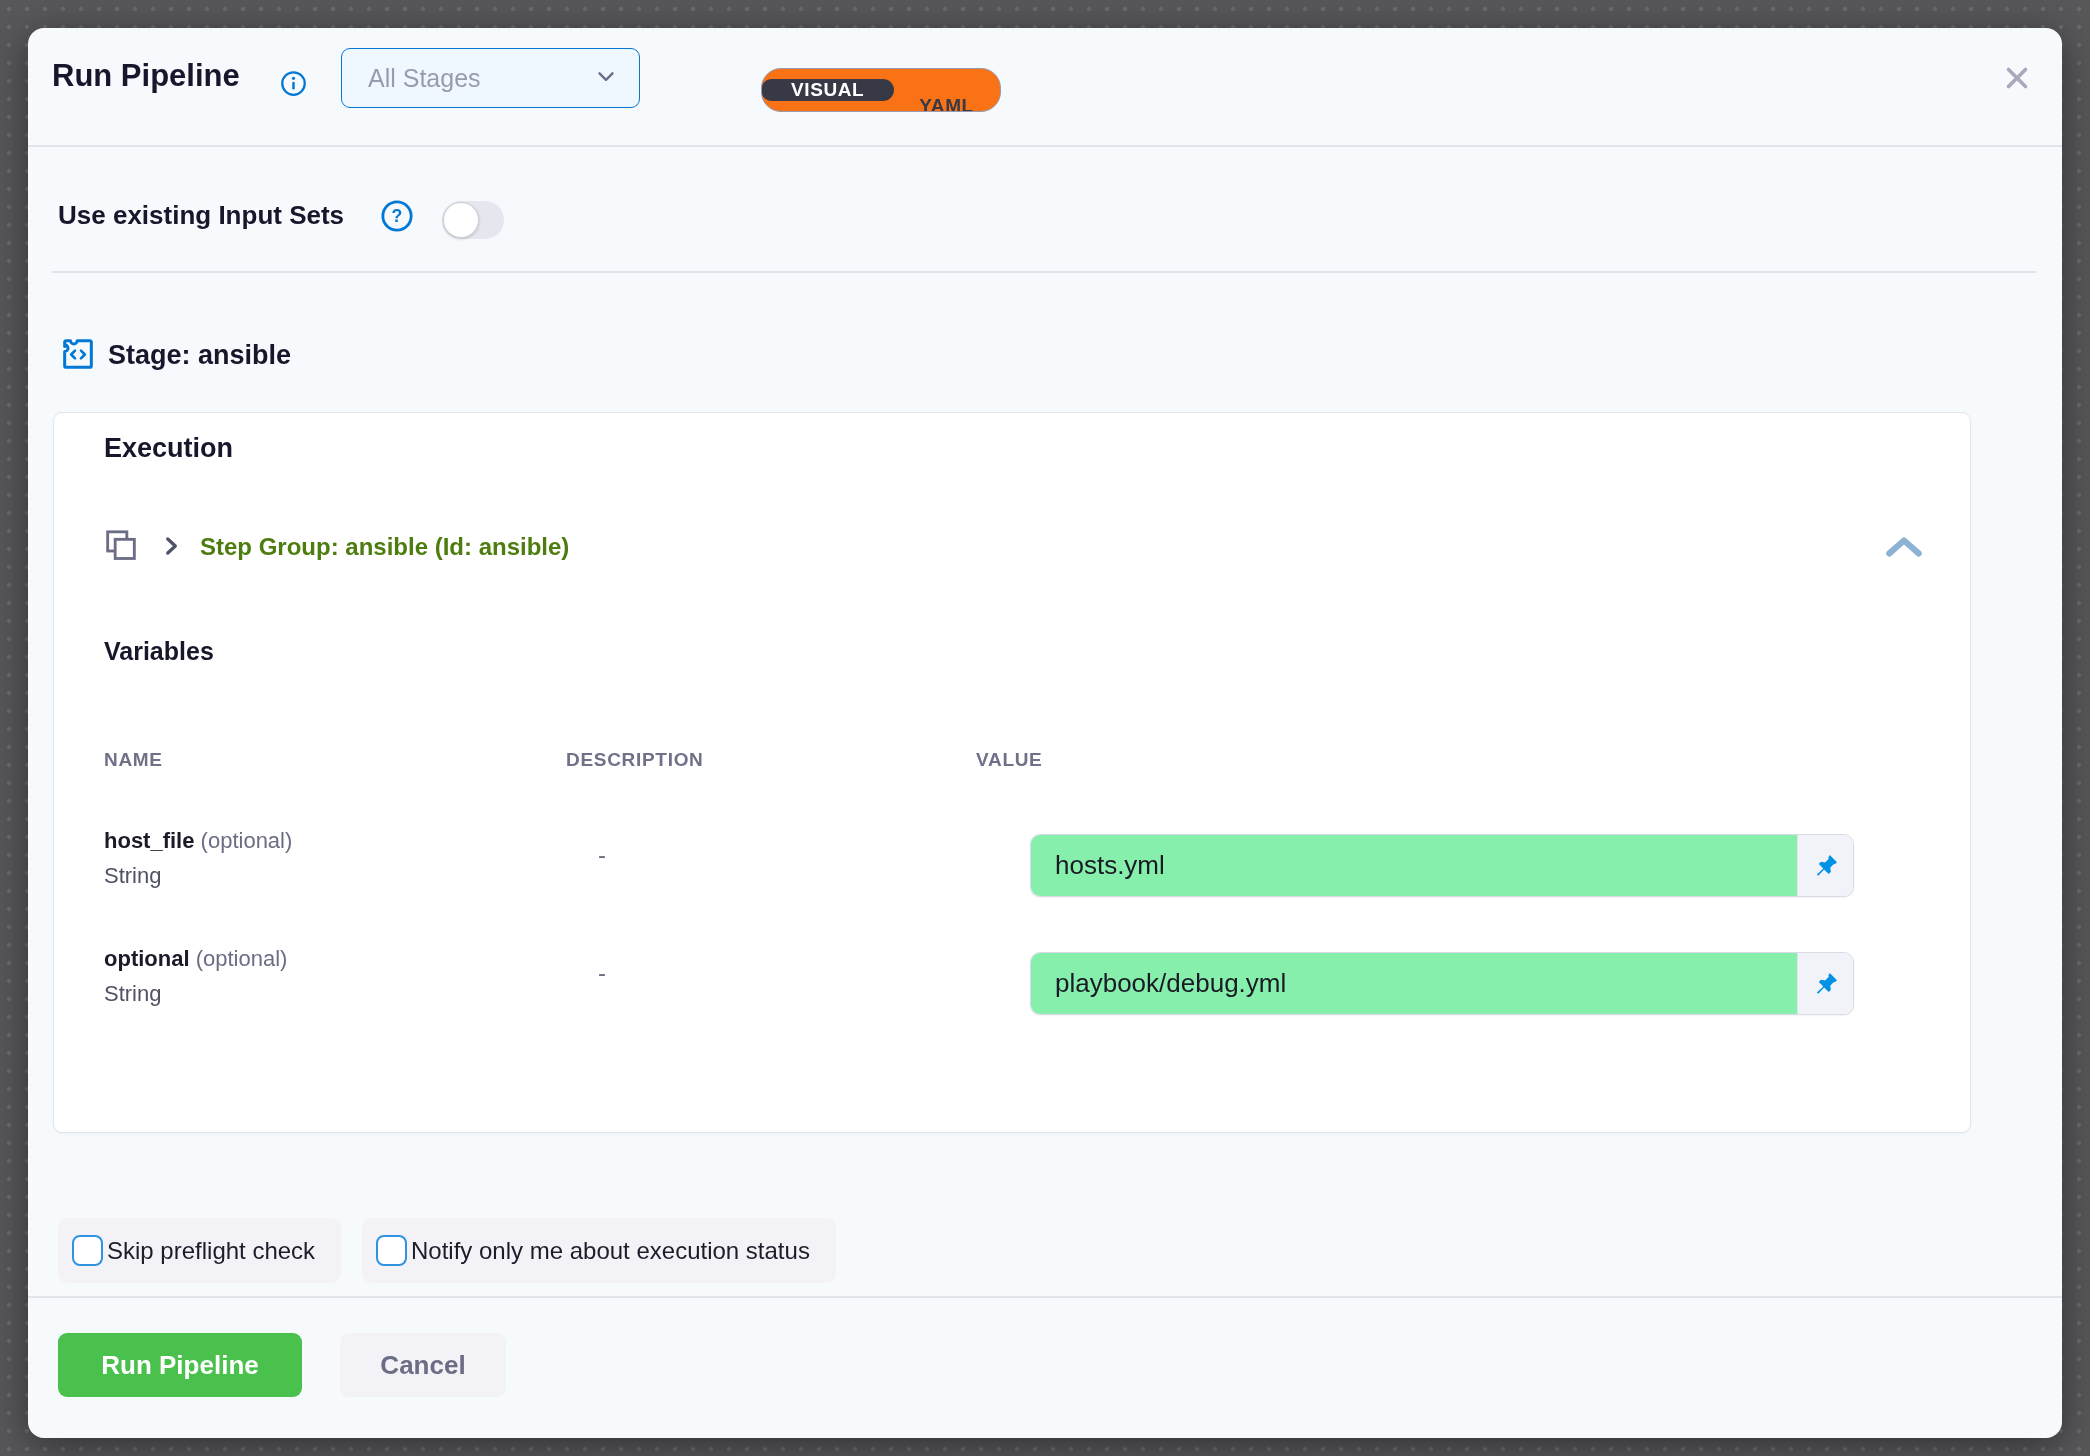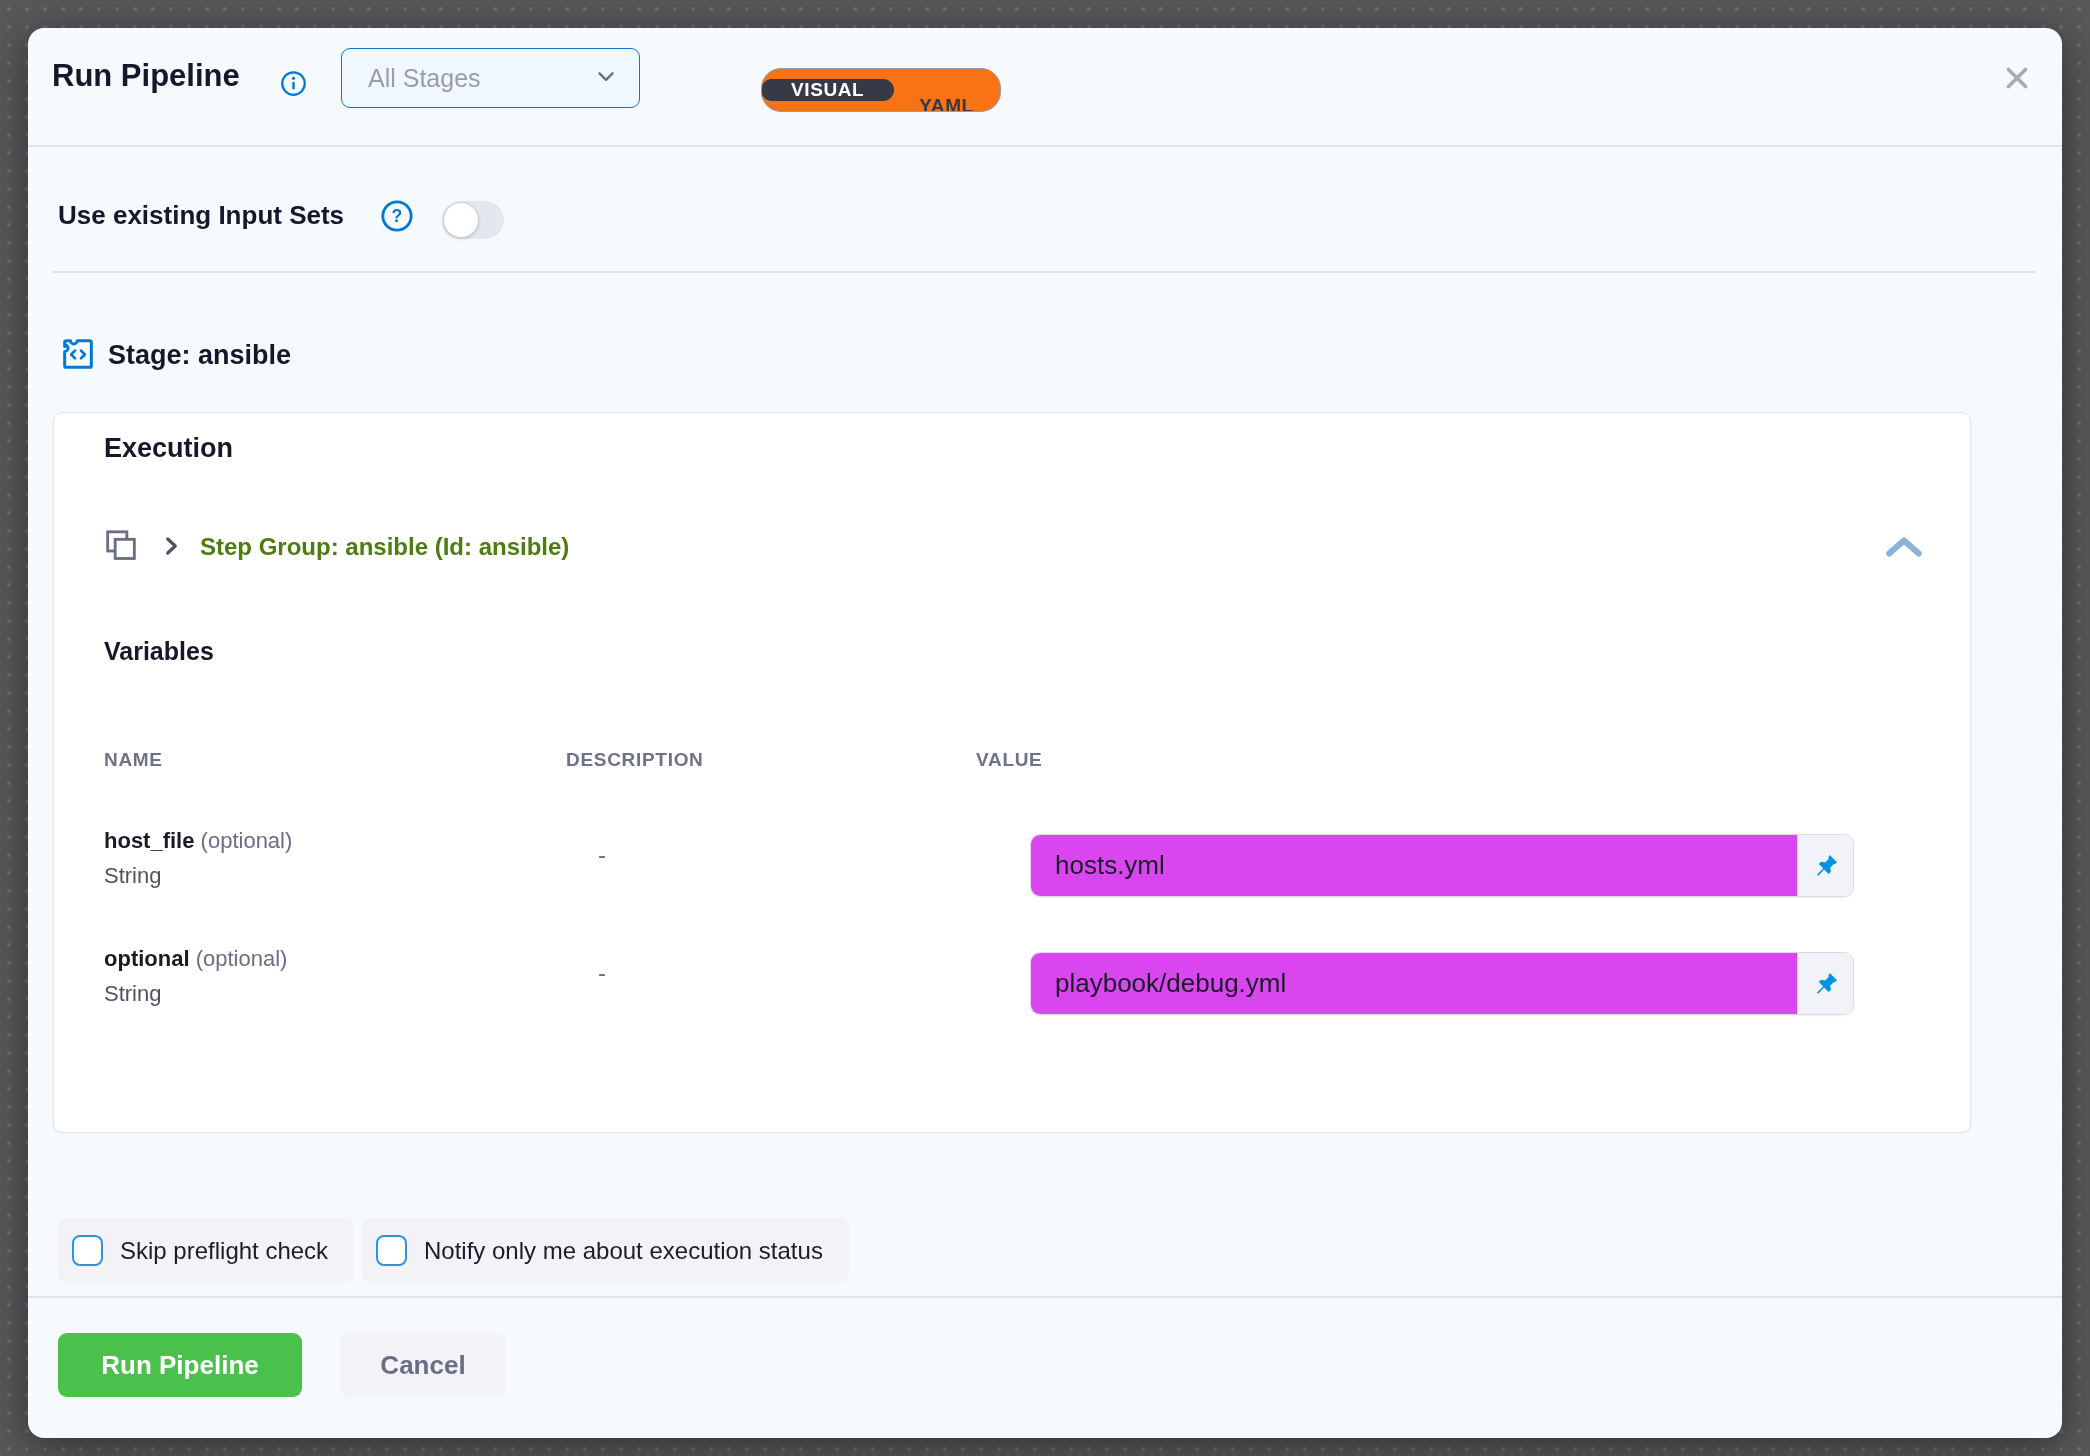--- a/index.html
+++ b/index.html
@@ -87,31 +87,31 @@
 
   .input-group {
     position: absolute; left: 976px; width: 824px; height: 63px;
     border: 1.5px solid #d8dae6; border-radius: 10px; background: #fff;
     display: flex; align-items: stretch; overflow: hidden;
     box-shadow: 0 1px 2px rgba(40,41,61,.06);
   }
   .ig-1 { top: 421px; } .ig-2 { top: 539px; }
   .input-group input {
     flex: 1; border: none; outline: none; padding: 0 24px;
-    font-size: 26px; color: #1a1a26; font-family: "Liberation Sans", sans-serif; background: #d946ef;
+    font-size: 26px; color: #1a1a26; font-family: "Liberation Sans", sans-serif; background: #86efac;
   }
   .pin-btn {
     width: 56px; background: #f2f3f8; border: none; border-left: 1px solid #e1e2ec;
     display: flex; align-items: center; justify-content: center; cursor: pointer;
   }
 
   
   .opt-pill {
     position: absolute; top: 1190px; height: 65px;
-    display: inline-flex; align-items: center; gap: 17px; padding: 0 26px 0 14px;
+    display: inline-flex; align-items: center; gap: 4px; padding: 0 26px 0 14px;
     background: #f2f2f7; border-radius: 9px; cursor: pointer;
   }
   .opt-1 { left: 30px; } .opt-2 { left: 334px; }
   .checkbox {
     width: 31px; height: 31px; background: #fff;
     border: 2.5px solid #2f93e0; border-radius: 8px;
   }
   .opt-label { font-size: 24px; color: #1d1d2a; }
 
   

